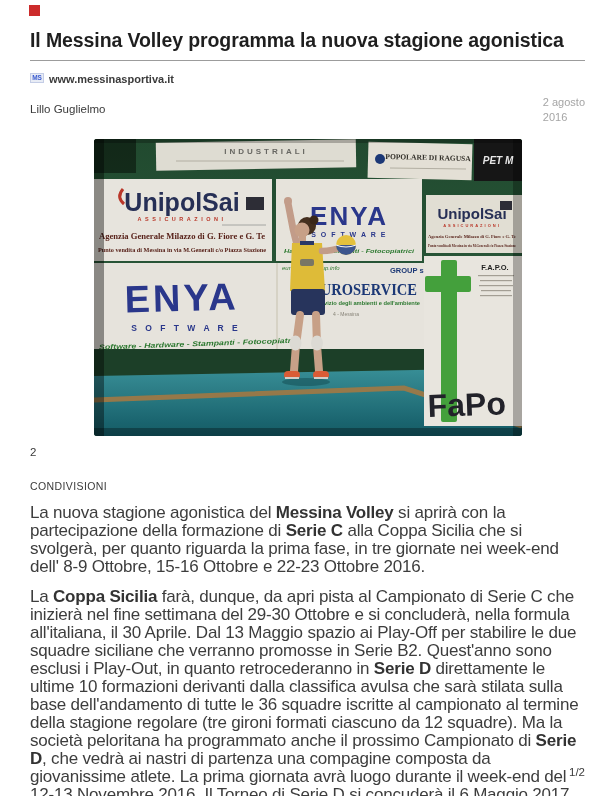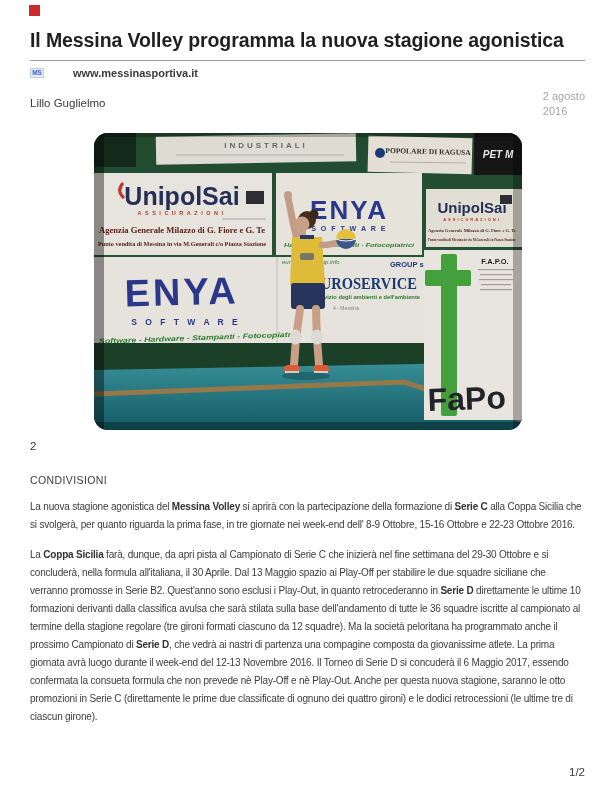--- a/index.html
+++ b/index.html
@@ -8,46 +8,46 @@
     background:#ffffff;color:#3d3d3d;
     font-family:"Liberation Sans", sans-serif;
   }
   .content{padding:0 30px;}
   .red-marker{position:absolute;left:29px;top:5px;width:11px;height:11px;background:#cc2b2b;}
   h1.title{
     font-size:19.5px;line-height:23px;margin:29px 0 0;
     font-weight:bold;color:#1f1f1f;letter-spacing:-0.1px;
   }
   .rule{border:none;border-top:1px solid #9c9c9c;margin:8px 0 0;height:0;}
-  .urlrow{display:flex;align-items:center;margin-top:6px;font-size:11px;white-space:nowrap;gap:24px;}
+  .urlrow{display:flex;margin-top:12px;font-size:11px;white-space:nowrap;}
   .favicon{
     width:14px;height:10px;margin-right:5px;flex:0 0 auto;
     background:#e8ecf5;border:1px solid #c4cde6;box-sizing:border-box;
     color:#3a5bd0;font-size:6.5px;font-weight:bold;line-height:8px;text-align:center;
   }
   .domain{font-weight:bold;color:#3a3a3a;}
   .urlpath{color:#bbbbbb;}
   .byline-row{display:flex;justify-content:space-between;margin-top:10px;}
   .author{font-size:11.5px;color:#3a3a3a;padding-top:8px;}
   .date{font-size:11px;color:#a5a5a5;line-height:15px;}
   .breadcrumb{margin-top:6px;font-size:11.5px;color:#6d6d6d;}
   .breadcrumb a{color:#3f87e8;text-decoration:none;}
   .breadcrumb .sep{margin:0 4px;color:#777777;}
   .breadcrumb .current{font-weight:bold;color:#333333;}
   .category{margin-top:15px;font-size:11.5px;color:#3a3a3a;}
   .dateline{margin-top:4px;font-size:11.5px;color:#3a3a3a;}
   .dateline a{color:#3f87e8;text-decoration:none;}
   .photo-wrap{
-    width:428px;height:297px;margin:14px auto 0;border-radius:14px;
+    width:428px;height:297px;margin:14px auto 0;border-radius:3px;
     overflow:hidden;background:#2b5939;
   }
   .share-count{margin-top:10px;font-size:11.5px;color:#3a3a3a;}
   .share-label{margin-top:22px;font-size:10.5px;letter-spacing:0.4px;color:#3a3a3a;}
   p.body{
-    font-size:10px;line-height:18px;letter-spacing:-0.2px;
+    font-size:17px;line-height:18px;letter-spacing:-0.2px;
     margin:12px 0 0;color:#3d3d3d;
   }
   p.body b{color:#333333;}
   .pagination{position:absolute;right:30px;top:766px;font-size:11.5px;color:#3a3a3a;}
 </style>
 </head>
 <body>
 
 <div class="red-marker"></div>
 

